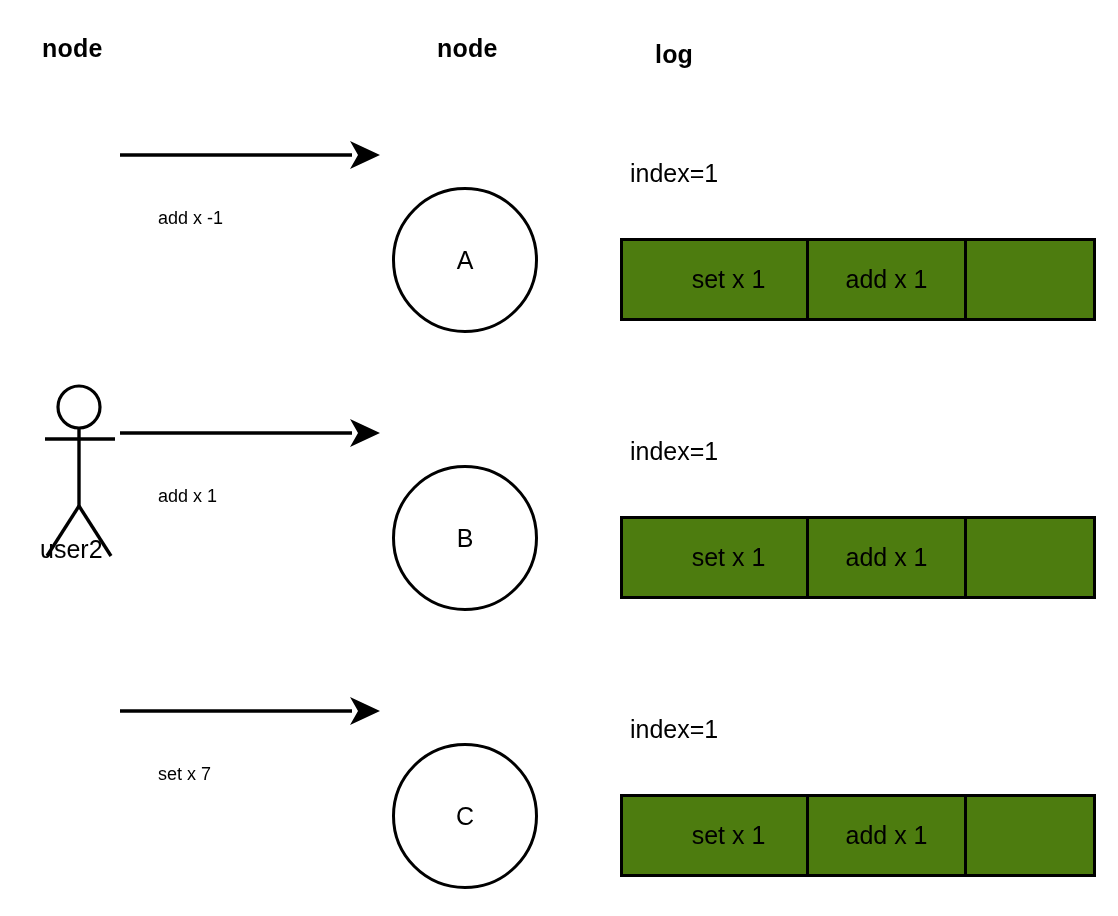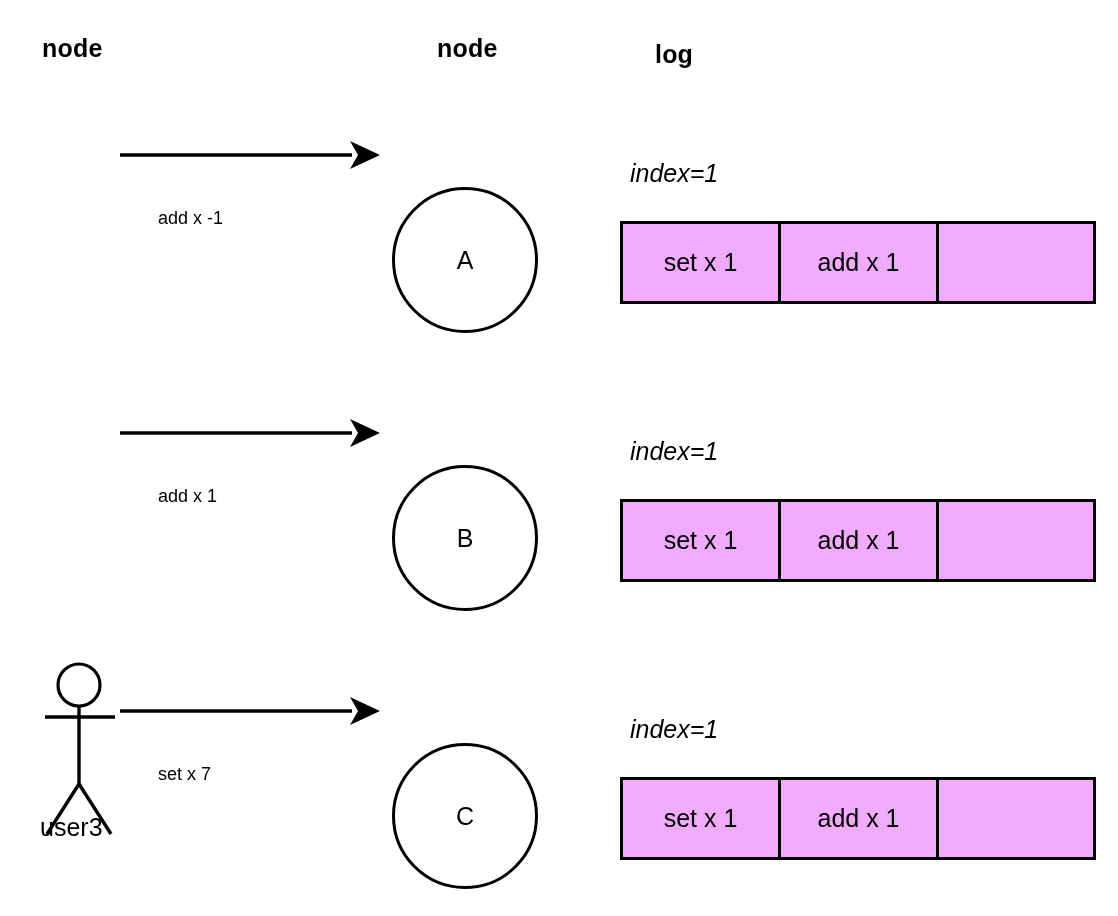--- a/index.html
+++ b/index.html
@@ -93,32 +93,32 @@
   }
 
   
   .log-index {
     position: absolute;
     left: 630px;
     top: 88px;
     font-size: 25px;
     line-height: 1;
     white-space: nowrap;
-    font-style: italic;
   }
   .log-table {
     position: absolute;
     left: 620px;
-    top: 148px;
+    top: 165px;
     width: 476px;
     height: 83px;
     display: flex;
     border: 3px solid #000000;
     box-sizing: border-box;
-    background: #f0abfc;
+    background: #4d7c0f;
+    padding-left: 28px;
   }
   .log-cell {
     flex: 0 0 auto;
     width: 158px;
     border-right: 3px solid #000000;
     box-sizing: border-box;
     display: flex;
     align-items: center;
     justify-content: center;
     font-size: 25px;
@@ -157,67 +157,67 @@
     <div class="log-index">index=1</div>
     <div class="log-table">
       <div class="log-cell">set x 1</div>
       <div class="log-cell">add x 1</div>
       <div class="log-cell"></div>
     </div>
   </div>
 
   <div class="row" style="top:351px;">
 
-
-    <div class="msg">
-      <svg width="270" height="40" viewBox="0 0 270 40" xmlns="http://www.w3.org/2000/svg">
-        <line x1="2" y1="20" x2="234" y2="20" stroke="#000" stroke-width="3.4"></line>
-        <polygon points="232,6 262,20 232,34 240,20" fill="#000"></polygon>
-      </svg>
-    </div>
-    <div class="msg-label">add x 1</div>
-
-    <div class="node-circle">
-      <span class="node-label">B</span>
-    </div>
-
-    <div class="log-index">index=1</div>
-    <div class="log-table">
-      <div class="log-cell">set x 1</div>
-      <div class="log-cell">add x 1</div>
-      <div class="log-cell"></div>
-    </div>
-  </div>
-
-  <div class="row" style="top:629px;">
-
     <div class="actor">
       <svg width="140" height="230" viewBox="0 0 140 230" xmlns="http://www.w3.org/2000/svg">
         <circle cx="49" cy="56" r="21" fill="none" stroke="#000" stroke-width="3.2"></circle>
         <line x1="49" y1="77" x2="49" y2="155" stroke="#000" stroke-width="3.4" stroke-linecap="butt"></line>
         <line x1="15" y1="88" x2="85" y2="88" stroke="#000" stroke-width="3.4" stroke-linecap="butt"></line>
         <line x1="49" y1="155" x2="17" y2="205" stroke="#000" stroke-width="3.4" stroke-linecap="butt"></line>
         <line x1="49" y1="155" x2="81" y2="205" stroke="#000" stroke-width="3.4" stroke-linecap="butt"></line>
       </svg>
-      <div class="actor-label">user3</div>
+      <div class="actor-label">user2</div>
     </div>
 
     <div class="msg">
       <svg width="270" height="40" viewBox="0 0 270 40" xmlns="http://www.w3.org/2000/svg">
         <line x1="2" y1="20" x2="234" y2="20" stroke="#000" stroke-width="3.4"></line>
         <polygon points="232,6 262,20 232,34 240,20" fill="#000"></polygon>
       </svg>
     </div>
-    <div class="msg-label">set x 7</div>
+    <div class="msg-label">add x 1</div>
 
     <div class="node-circle">
-      <span class="node-label">C</span>
+      <span class="node-label">B</span>
     </div>
 
     <div class="log-index">index=1</div>
     <div class="log-table">
       <div class="log-cell">set x 1</div>
       <div class="log-cell">add x 1</div>
       <div class="log-cell"></div>
     </div>
   </div>
 
+  <div class="row" style="top:629px;">
+
+
+    <div class="msg">
+      <svg width="270" height="40" viewBox="0 0 270 40" xmlns="http://www.w3.org/2000/svg">
+        <line x1="2" y1="20" x2="234" y2="20" stroke="#000" stroke-width="3.4"></line>
+        <polygon points="232,6 262,20 232,34 240,20" fill="#000"></polygon>
+      </svg>
+    </div>
+    <div class="msg-label">set x 7</div>
+
+    <div class="node-circle">
+      <span class="node-label">C</span>
+    </div>
+
+    <div class="log-index">index=1</div>
+    <div class="log-table">
+      <div class="log-cell">set x 1</div>
+      <div class="log-cell">add x 1</div>
+      <div class="log-cell"></div>
+    </div>
+  </div>
+
 </div>
 
 </body></html>

